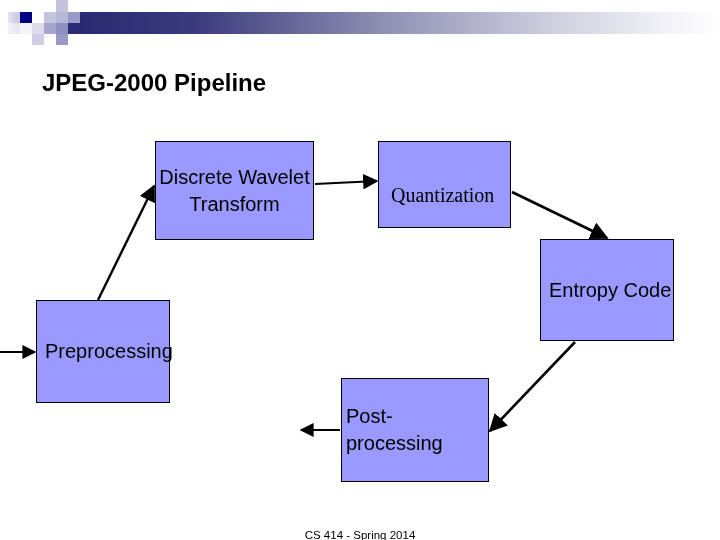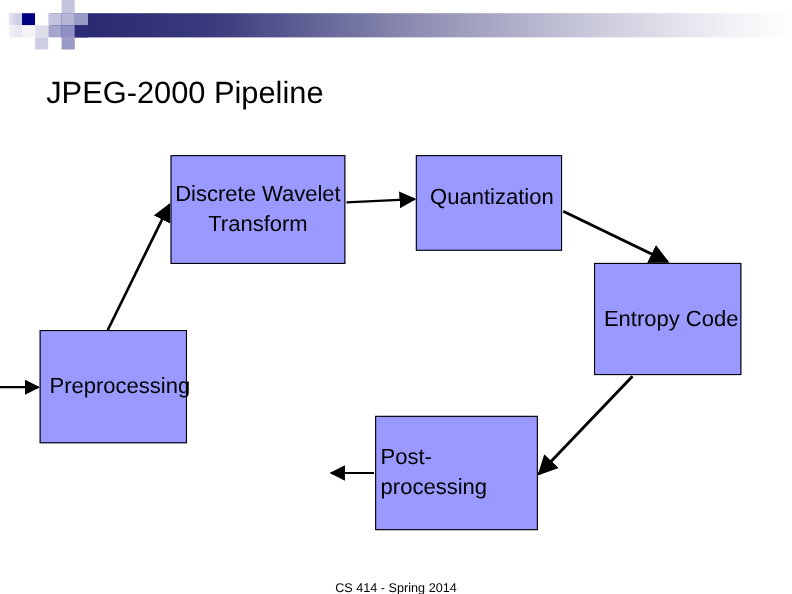--- a/index.html
+++ b/index.html
@@ -30,22 +30,22 @@
     height: 60px;
     pointer-events: none;
   }
 
   
   #page-title {
     position: absolute;
     left: 42px;
     top: 69px;
     width: 640px;
-    font-size: 28px;
-    font-weight: normal;
+    font-size: 24px;
+    font-weight: bold;
     color: #000000;
     letter-spacing: 0px;
     white-space: nowrap;
   }
 
   
   #connectors {
     position: absolute;
     left: 0;
     top: 0;
@@ -65,21 +65,21 @@
     text-align: center;
     color: #000000;
     font-size: 20px;
     line-height: 1.35;
     white-space: pre-line;
   }
 
   #box-dwt            { left: 155px; top: 141px; width: 159px; height: 99px; }
   #box-quantization   { left: 378px; top: 141px; width: 133px; height: 87px;
                         justify-content: flex-start; text-align: left; padding-left: 12px;
-                        align-items: flex-start; padding-top: 24px; }
+                        align-items: flex-start; padding-top: 40px; font-family: Liberation Serif, serif; }
   #box-entropy        { left: 540px; top: 239px; width: 134px; height: 102px;
                         justify-content: flex-start; text-align: left; padding-left: 8px; }
   #box-preprocessing  { left: 36px;  top: 300px; width: 134px; height: 103px;
                         justify-content: flex-start; text-align: left; padding-left: 8px; }
   #box-postprocessing { left: 341px; top: 378px; width: 148px; height: 104px;
                         justify-content: flex-start; text-align: left; padding-left: 4px; }
 
   
   #footer-note {
     position: absolute;

